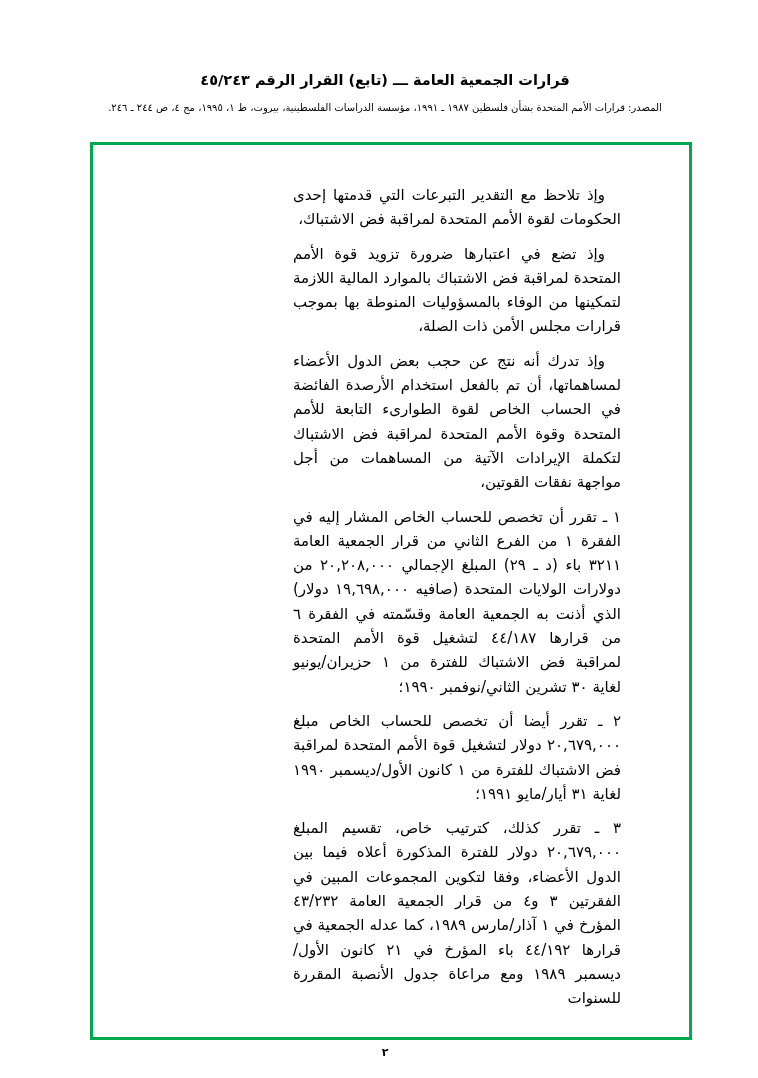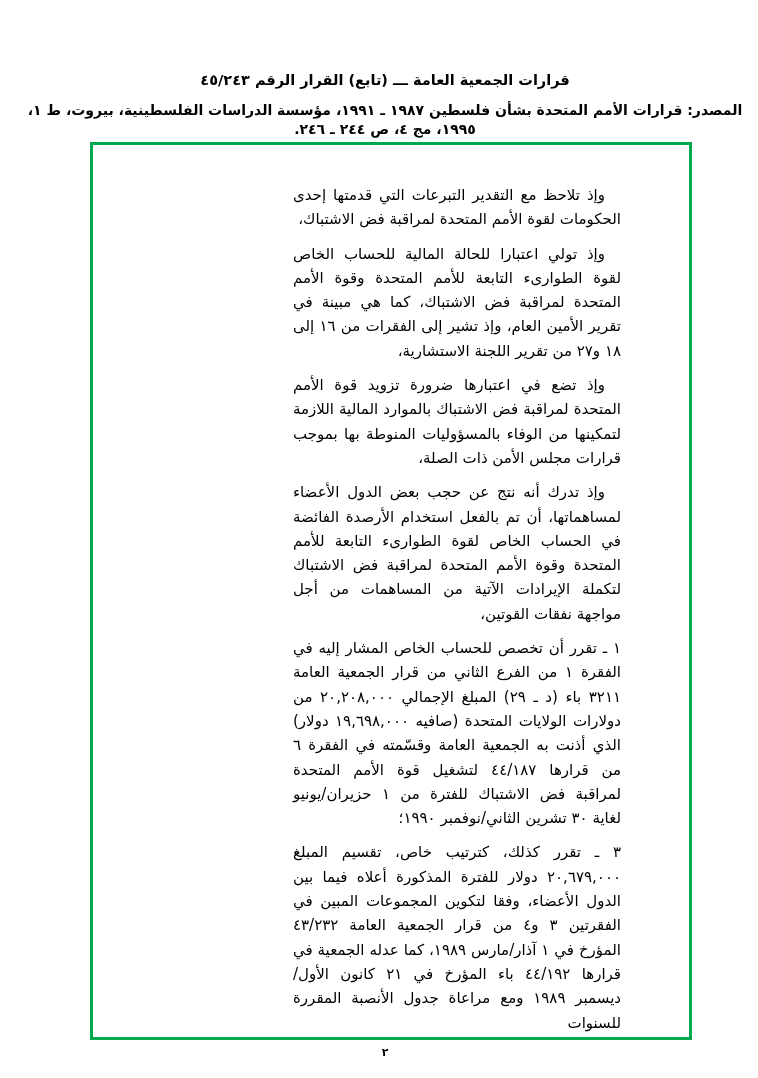--- a/index.html
+++ b/index.html
@@ -26,22 +26,22 @@
     padding-top: 72px;
   }
   .doc-title {
     font-size: 14.5px;
     font-weight: bold;
     letter-spacing: 0px;
     line-height: 1.2;
     direction: rtl;
   }
   .doc-source {
-    font-size: 14px;
-    font-weight: bold;
+    font-size: 10px;
+    font-weight: normal;
     margin-top: 12px;
     direction: rtl;
     line-height: 1.3;
   }
   .frame {
     position: absolute;
     left: 78px;
     top: 142px;
     width: 602px;
     height: 898px;
@@ -84,23 +84,23 @@
 <div class="page">
 
   <div class="header-block">
     <div class="doc-title">قرارات الجمعية العامة ـــ (تابع) القرار الرقم ٤٥/٢٤٣</div>
     <div class="doc-source">المصدر: قرارات الأمم المتحدة بشأن فلسطين ١٩٨٧ ـ ١٩٩١، مؤسسة الدراسات الفلسطينية، بيروت، ط ١، ١٩٩٥، مج ٤، ص ٢٤٤ ـ ٢٤٦.</div>
   </div>
 
   <div class="frame">
     <div class="content">
       <p class="para">وإذ تلاحظ مع التقدير التبرعات التي قدمتها إحدى الحكومات لقوة الأمم المتحدة لمراقبة فض الاشتباك،</p>
-      <p class="para">وإذ تولي اعتبارا للحالة المالية للحساب الخاص لقوة الطوارىء التابعة للأمم المتحدة وقوة الأمم المتحدة لمراقبة فض الاشتباك، كما هي مبينة في تقرير الأمين العام، وإذ تشير إلى الفقرات من ١٦ إلى ١٨ و٢٧ من تقرير اللجنة الاستشارية،</p>
       <p class="para">وإذ تضع في اعتبارها ضرورة تزويد قوة الأمم المتحدة لمراقبة فض الاشتباك بالموارد المالية اللازمة لتمكينها من الوفاء بالمسؤوليات المنوطة بها بموجب قرارات مجلس الأمن ذات الصلة،</p>
       <p class="para">وإذ تدرك أنه نتج عن حجب بعض الدول الأعضاء لمساهماتها، أن تم بالفعل استخدام الأرصدة الفائضة في الحساب الخاص لقوة الطوارىء التابعة للأمم المتحدة وقوة الأمم المتحدة لمراقبة فض الاشتباك لتكملة الإيرادات الآتية من المساهمات من أجل مواجهة نفقات القوتين،</p>
       <p class="para numbered">١ ـ تقرر أن تخصص للحساب الخاص المشار إليه في الفقرة ١ من الفرع الثاني من قرار الجمعية العامة ٣٢١١ باء (د ـ ٢٩) المبلغ الإجمالي ٢٠,٢٠٨,٠٠٠ من دولارات الولايات المتحدة (صافيه ١٩,٦٩٨,٠٠٠ دولار) الذي أذنت به الجمعية العامة وقسّمته في الفقرة ٦ من قرارها ٤٤/١٨٧ لتشغيل قوة الأمم المتحدة لمراقبة فض الاشتباك للفترة من ١ حزيران/يونيو لغاية ٣٠ تشرين الثاني/نوفمبر ١٩٩٠؛</p>
+      <p class="para numbered">٢ ـ تقرر أيضا أن تخصص للحساب الخاص مبلغ ٢٠,٦٧٩,٠٠٠ دولار لتشغيل قوة الأمم المتحدة لمراقبة فض الاشتباك للفترة من ١ كانون الأول/ديسمبر ١٩٩٠ لغاية ٣١ أيار/مايو ١٩٩١؛</p>
       <p class="para numbered">٣ ـ تقرر كذلك، كترتيب خاص، تقسيم المبلغ ٢٠,٦٧٩,٠٠٠ دولار للفترة المذكورة أعلاه فيما بين الدول الأعضاء، وفقا لتكوين المجموعات المبين في الفقرتين ٣ و٤ من قرار الجمعية العامة ٤٣/٢٣٢ المؤرخ في ١ آذار/مارس ١٩٨٩، كما عدله الجمعية في قرارها ٤٤/١٩٢ باء المؤرخ في ٢١ كانون الأول/ديسمبر ١٩٨٩ ومع مراعاة جدول الأنصبة المقررة للسنوات</p>
     </div>
   </div>
 
   <div class="page-number">٢</div>
 
 </div>
 
 </body></html>

